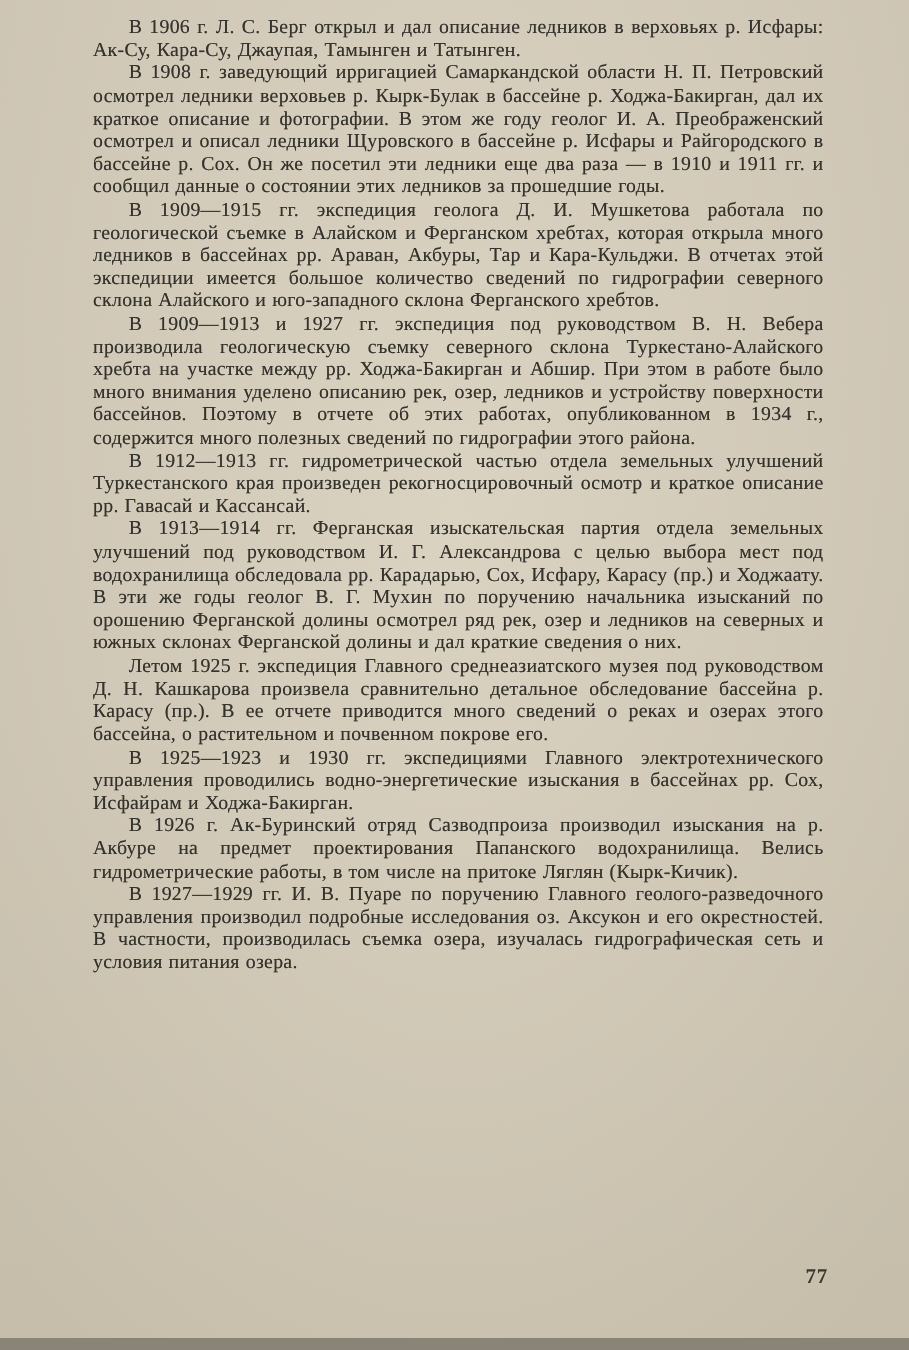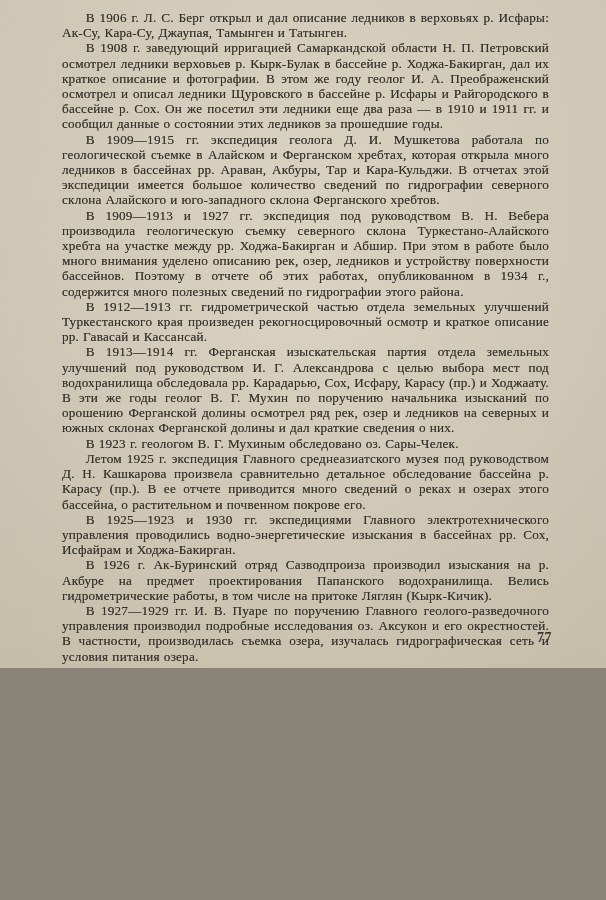--- a/index.html
+++ b/index.html
@@ -4,21 +4,21 @@
 <style>
   html, body {
     margin: 0;
     padding: 0;
     background: #8a8478;
     font-family: "Liberation Serif", "DejaVu Serif", serif;
   }
   .page {
     position: relative;
     width: 606px;
-    height: 668px;
+    height: 892px;
     margin: 0 auto;
     background:
       radial-gradient(ellipse at 50% 40%, rgba(255,255,255,0.10), rgba(0,0,0,0.06) 95%),
       linear-gradient(180deg, #d9d0bd 0%, #d6cdba 55%, #d2c9b5 100%);
     overflow: hidden;
     box-sizing: border-box;
   }
   .text-block {
     position: absolute;
     top: 10px;
@@ -33,38 +33,37 @@
   .text-block p {
     margin: 0;
     padding: 0;
     text-indent: 1.8em;
     word-spacing: 0.5px;
     text-shadow: 0 0 0.4px rgba(40,38,32,0.55);
   }
   .page-number {
     position: absolute;
     right: 54px;
-    bottom: 22px;
+    bottom: 32px;
     color: #3a372f;
     font-size: 14px;
     font-weight: bold;
     letter-spacing: 0.5px;
   }
 </style>
 </head>
 <body>
 
 <div class="page">
   <div class="text-block">
     <p>В 1906 г. Л. С. Берг открыл и дал описание ледников в верховьях р. Исфары: Ак-Су, Кара-Су, Джаупая, Тамынген и Татынген.</p>
     <p>В 1908 г. заведующий ирригацией Самаркандской области Н. П. Петровский осмотрел ледники верховьев р. Кырк-Булак в бассейне р. Ходжа-Бакирган, дал их краткое описание и фотографии. В этом же году геолог И. А. Преображенский осмотрел и описал ледники Щуровского в бассейне р. Исфары и Райгородского в бассейне р. Сох. Он же посетил эти ледники еще два раза — в 1910 и 1911 гг. и сообщил данные о состоянии этих ледников за прошедшие годы.</p>
     <p>В 1909—1915 гг. экспедиция геолога Д. И. Мушкетова работала по геологической съемке в Алайском и Ферганском хребтах, которая открыла много ледников в бассейнах рр. Араван, Акбуры, Тар и Кара-Кульджи. В отчетах этой экспедиции имеется большое количество сведений по гидрографии северного склона Алайского и юго-западного склона Ферганского хребтов.</p>
     <p>В 1909—1913 и 1927 гг. экспедиция под руководством В. Н. Вебера производила геологическую съемку северного склона Туркестано-Алайского хребта на участке между рр. Ходжа-Бакирган и Абшир. При этом в работе было много внимания уделено описанию рек, озер, ледников и устройству поверхности бассейнов. Поэтому в отчете об этих работах, опубликованном в 1934 г., содержится много полезных сведений по гидрографии этого района.</p>
     <p>В 1912—1913 гг. гидрометрической частью отдела земельных улучшений Туркестанского края произведен рекогносцировочный осмотр и краткое описание рр. Гавасай и Кассансай.</p>
     <p>В 1913—1914 гг. Ферганская изыскательская партия отдела земельных улучшений под руководством И. Г. Александрова с целью выбора мест под водохранилища обследовала рр. Карадарью, Сох, Исфару, Карасу (пр.) и Ходжаату. В эти же годы геолог В. Г. Мухин по поручению начальника изысканий по орошению Ферганской долины осмотрел ряд рек, озер и ледников на северных и южных склонах Ферганской долины и дал краткие сведения о них.</p>
-    <p>В 1923 г. геологом В. Г. Мухиным обследовано оз. Сары-Челек.</p>
     <p>Летом 1925 г. экспедиция Главного среднеазиатского музея под руководством Д. Н. Кашкарова произвела сравнительно детальное обследование бассейна р. Карасу (пр.). В ее отчете приводится много сведений о реках и озерах этого бассейна, о растительном и почвенном покрове его.</p>
     <p>В 1925—1923 и 1930 гг. экспедициями Главного электротехнического управления проводились водно-энергетические изыскания в бассейнах рр. Сох, Исфайрам и Ходжа-Бакирган.</p>
     <p>В 1926 г. Ак-Буринский отряд Сазводпроиза производил изыскания на р. Акбуре на предмет проектирования Папанского водохранилища. Велись гидрометрические работы, в том числе на притоке Ляглян (Кырк-Кичик).</p>
     <p>В 1927—1929 гг. И. В. Пуаре по поручению Главного геолого-разведочного управления производил подробные исследования оз. Аксукон и его окрестностей. В частности, производилась съемка озера, изучалась гидрографическая сеть и условия питания озера.</p>
   </div>
   <div class="page-number">77</div>
 </div>
 
 </body></html>

